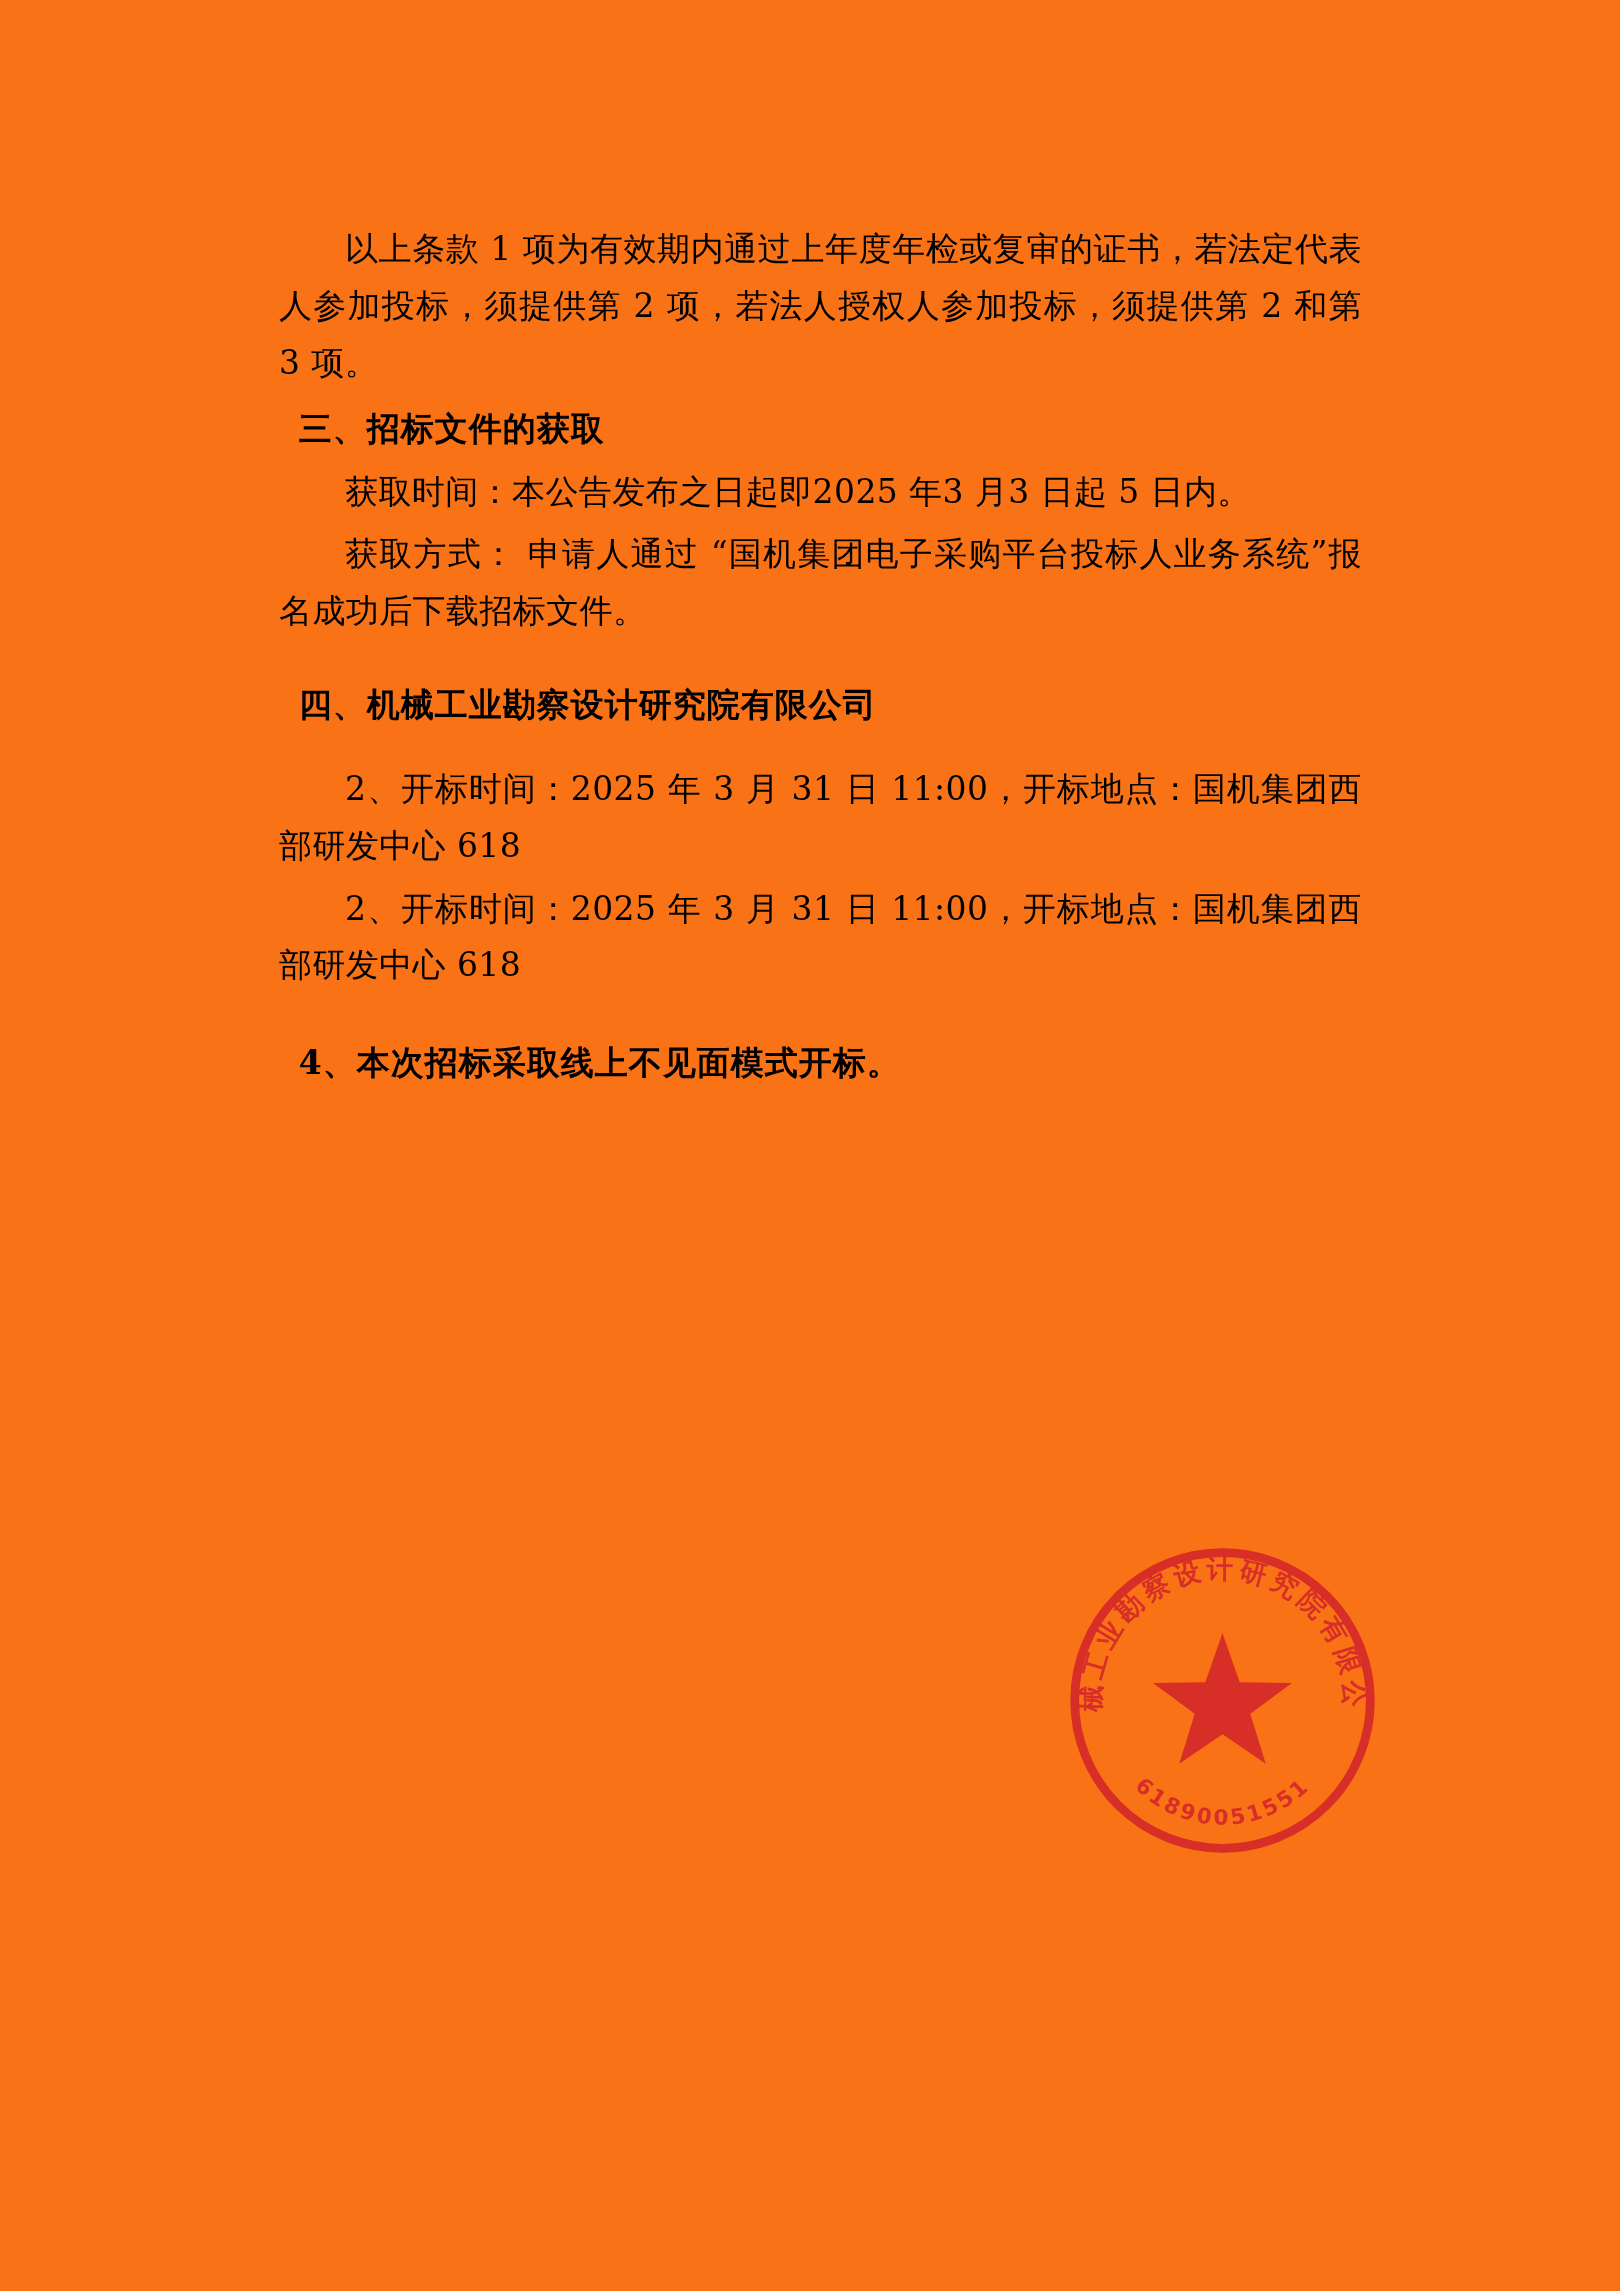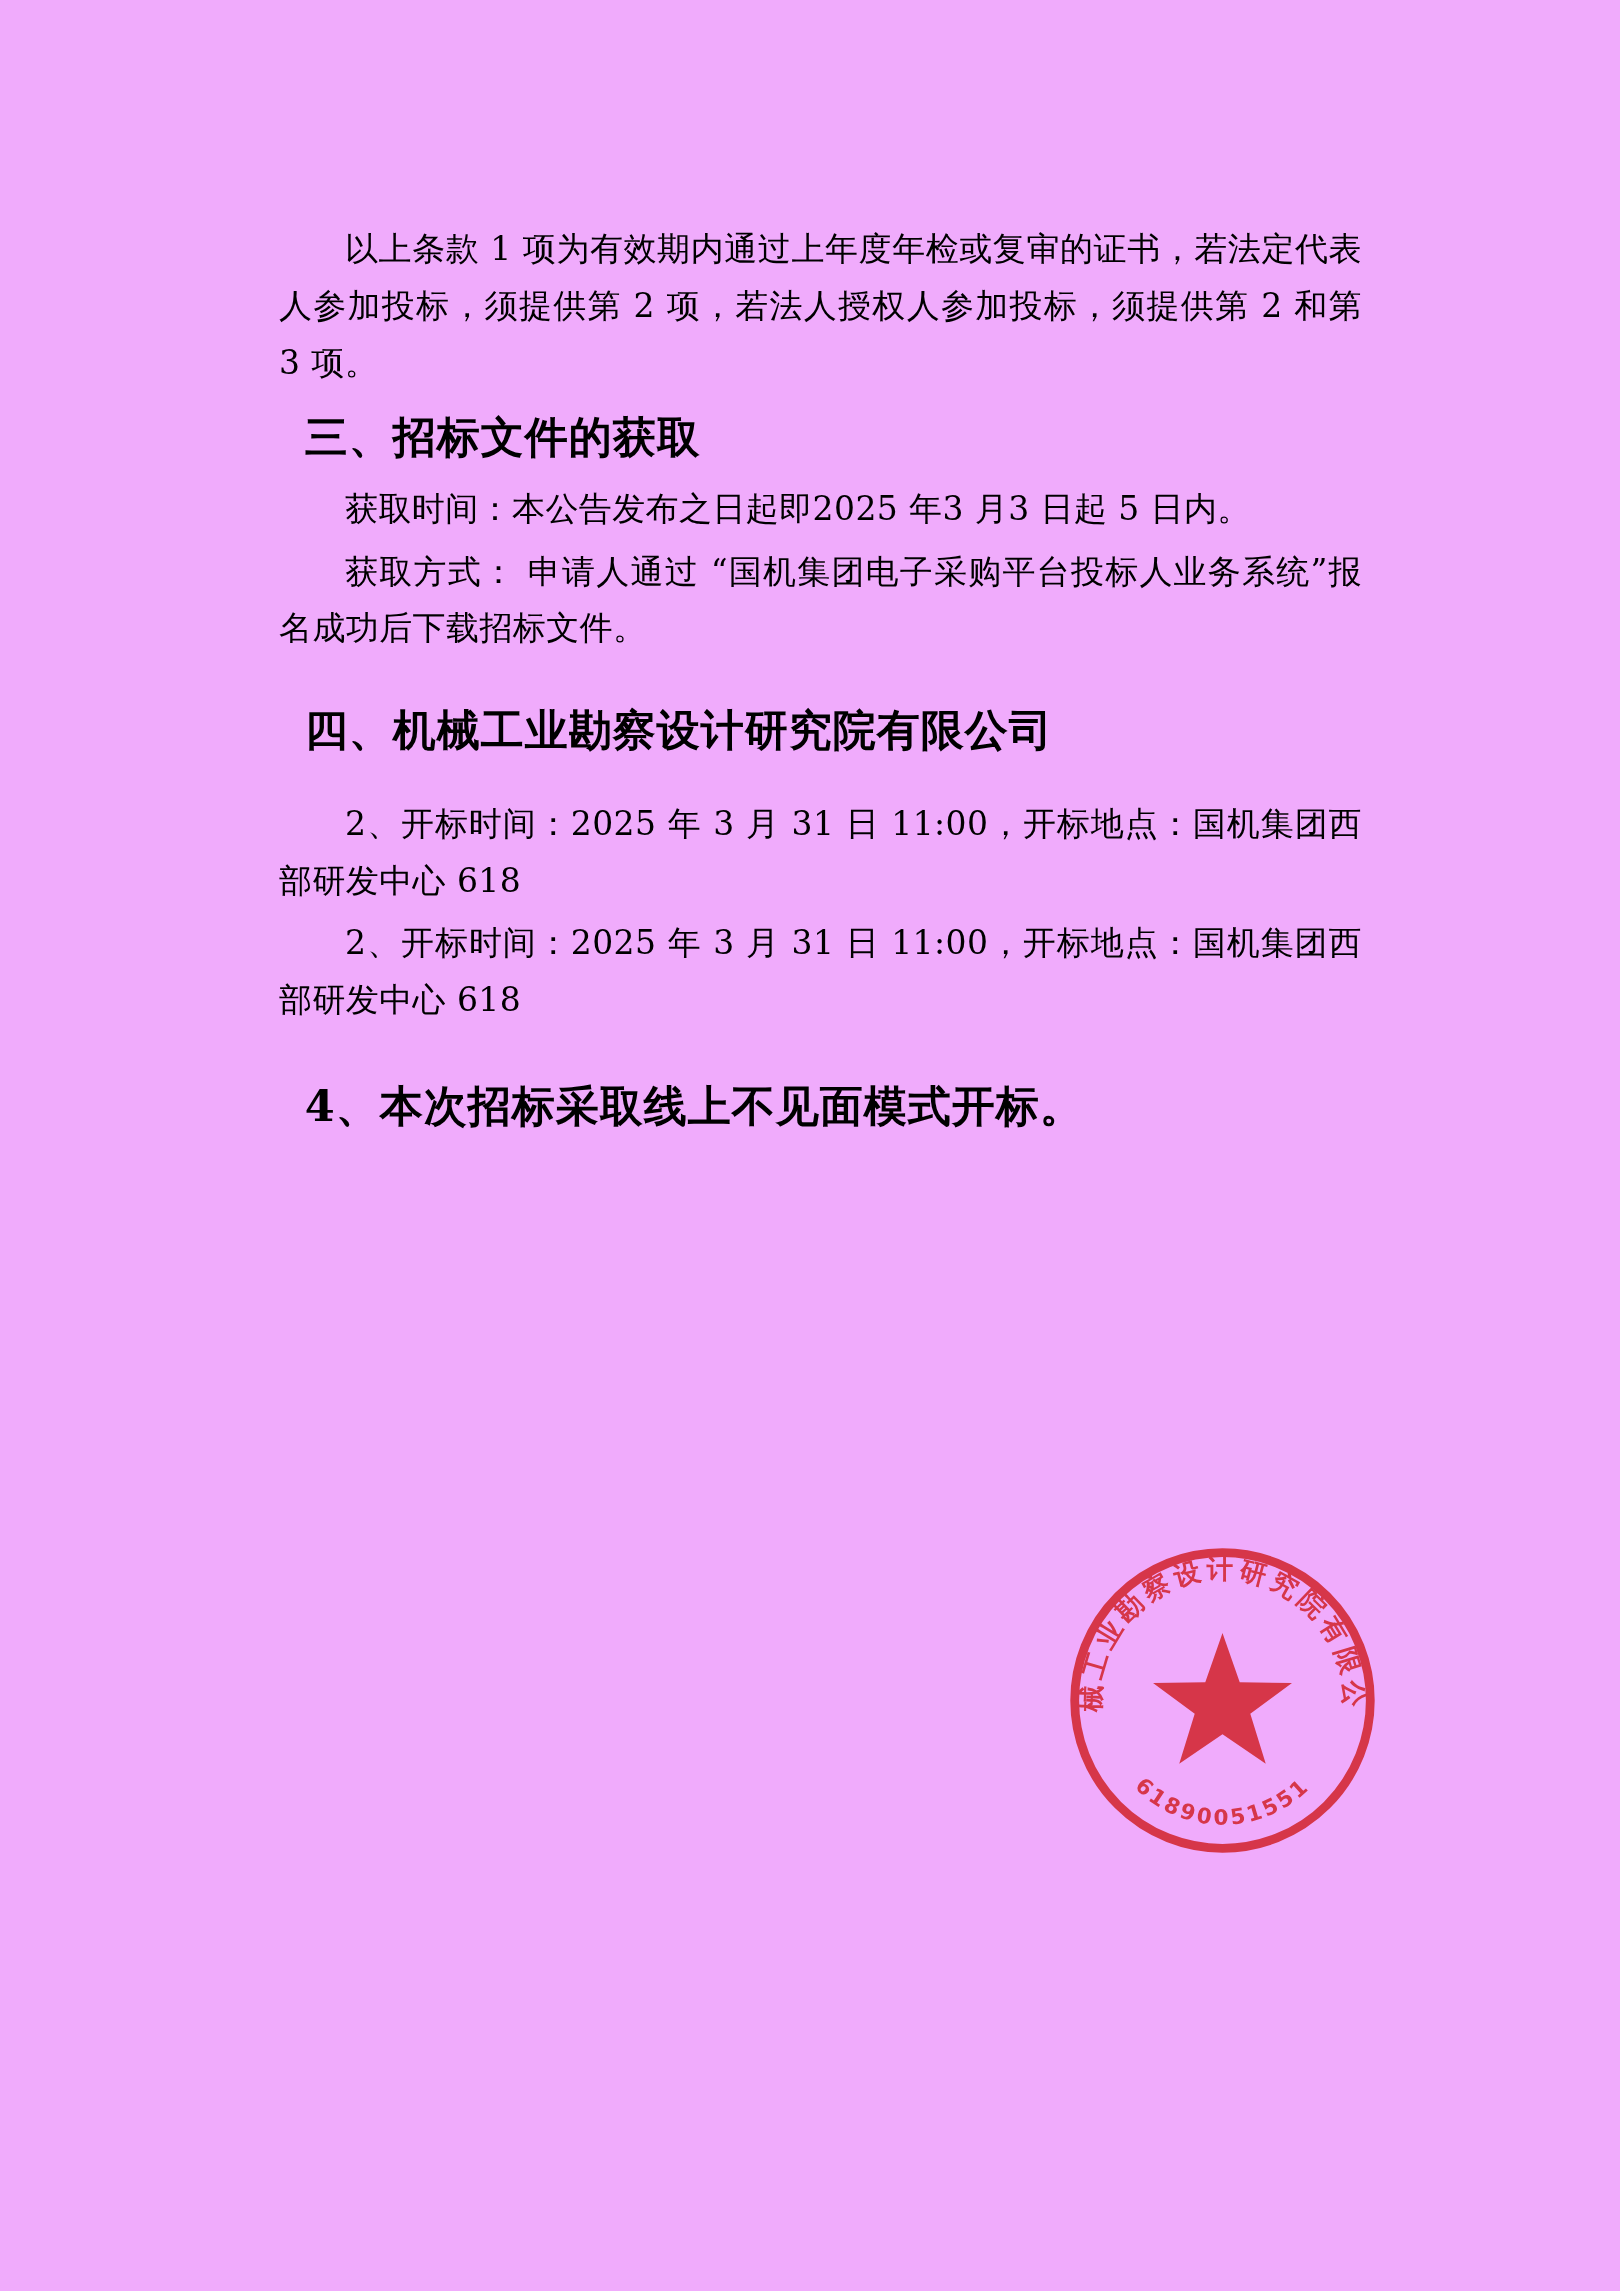--- a/index.html
+++ b/index.html
@@ -12,21 +12,21 @@
     height: 2292px;
     position: relative;
     font-family: "DejaVu Serif", "Liberation Serif", serif;
     color: #000000;
     overflow: hidden;
   }
 
   .page {
     position: absolute;
     inset: 0;
-    background: #f0abfc;
+    background: #f97316;
   }
 
   .content {
     position: absolute;
     left: 279px;
     top: 221px;
     width: 1083px;
   }
 
   p {
@@ -35,21 +35,21 @@
     line-height: 1.72;
     letter-spacing: 0.4px;
     text-align: justify;
     text-justify: inter-ideograph;
   }
 
   .indent { text-indent: 2em; }
 
   .heading {
     font-weight: bold;
-    font-size: 43px;
+    font-size: 33px;
     line-height: 1.72;
     letter-spacing: 1px;
     margin: 9.8px 0 5.9px 0;
     text-indent: 0.6em;
   }
 
   .heading-gap-top { margin-top: 41px; }
 
   .u {
     text-underline-offset: 5.9px;

